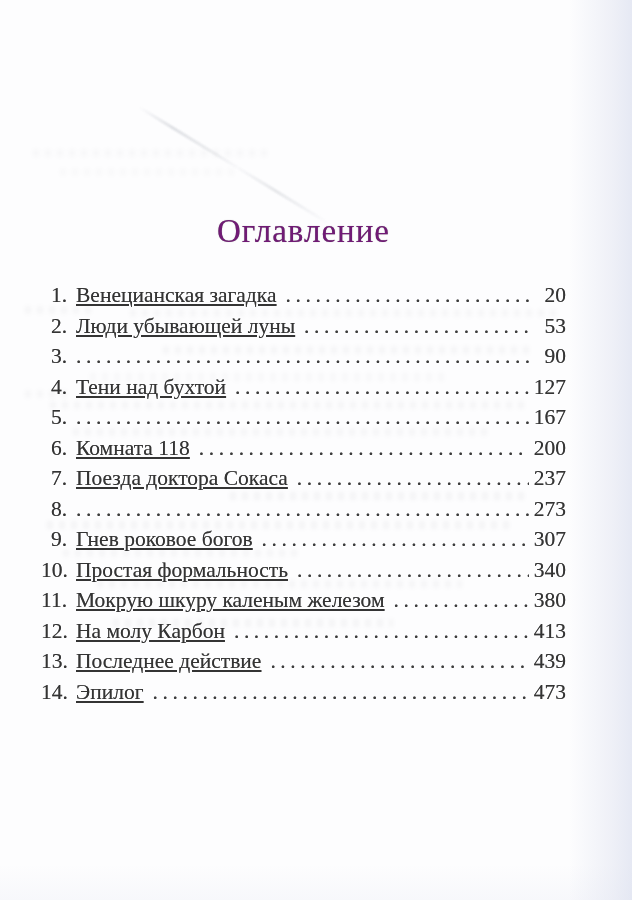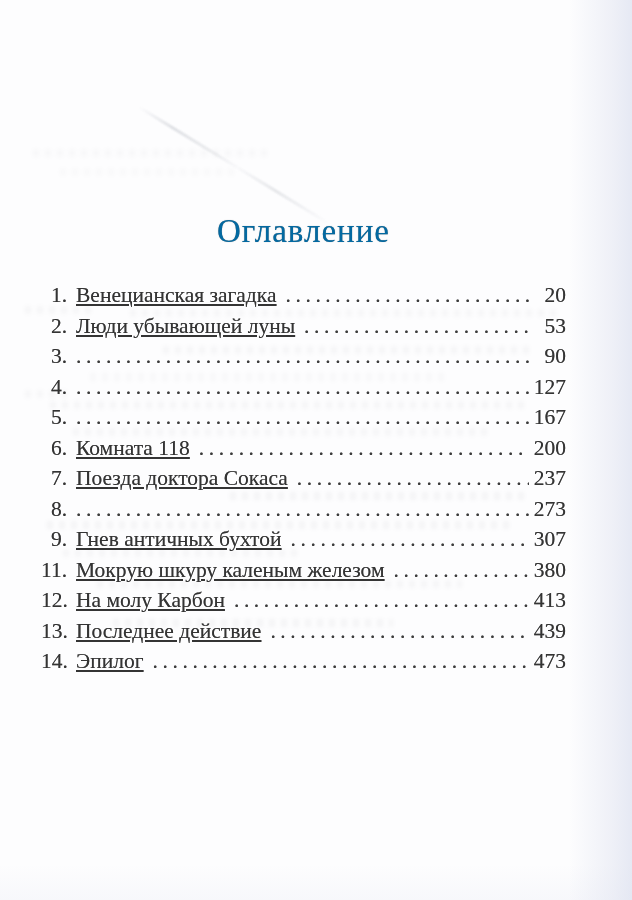--- a/index.html
+++ b/index.html
@@ -57,21 +57,21 @@
     left: 41px;
     right: 66px;
     top: 0;
   }
   .page-title {
     margin: 213px 0 0 0;
     font-size: 33px;
     font-weight: 400;
     text-align: center;
     letter-spacing: 1px;
-    color: #0369a1;
+    color: #701a75;
     text-shadow: 0 0 0.7px rgba(70,70,70,0.7);
   }
   .toc {
     list-style: none;
     margin: 30px 0 0 0;
     padding: 0;
   }
   .toc-row {
     display: flex;
     align-items: baseline;
@@ -148,20 +148,21 @@
   </li>
 
   <li class="toc-row">
     <span class="toc-num">3.</span>
     <span class="toc-dots"></span>
     <span class="toc-page">90</span>
   </li>
 
   <li class="toc-row">
     <span class="toc-num">4.</span>
+    <span class="toc-title">Тени над бухтой</span>
     <span class="toc-dots"></span>
     <span class="toc-page">127</span>
   </li>
 
   <li class="toc-row">
     <span class="toc-num">5.</span>
     <span class="toc-dots"></span>
     <span class="toc-page">167</span>
   </li>
 
@@ -180,25 +181,31 @@
   </li>
 
   <li class="toc-row">
     <span class="toc-num">8.</span>
     <span class="toc-dots"></span>
     <span class="toc-page">273</span>
   </li>
 
   <li class="toc-row">
     <span class="toc-num">9.</span>
-    <span class="toc-title">Гнев античных бухтой</span>
+    <span class="toc-title">Гнев роковое богов</span>
     <span class="toc-dots"></span>
     <span class="toc-page">307</span>
   </li>
 
+  <li class="toc-row">
+    <span class="toc-num">10.</span>
+    <span class="toc-title">Простая формальность</span>
+    <span class="toc-dots"></span>
+    <span class="toc-page">340</span>
+  </li>
 
   <li class="toc-row">
     <span class="toc-num">11.</span>
     <span class="toc-title">Мокрую шкуру каленым железом</span>
     <span class="toc-dots"></span>
     <span class="toc-page">380</span>
   </li>
 
   <li class="toc-row">
     <span class="toc-num">12.</span>

